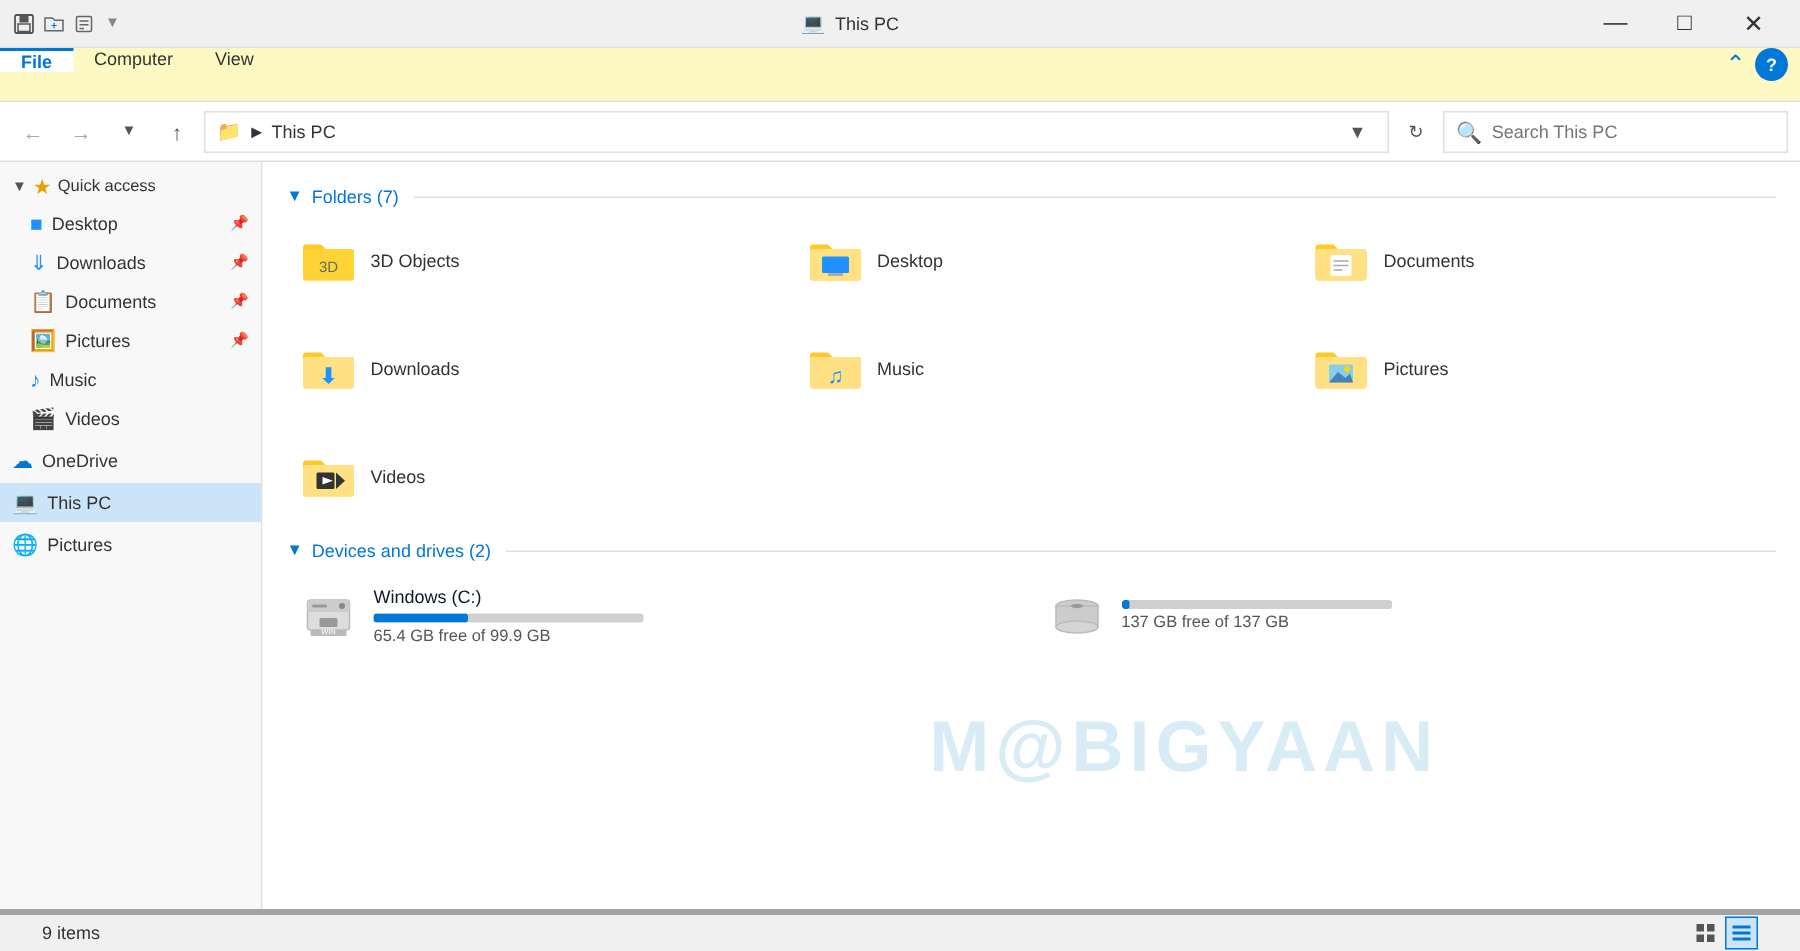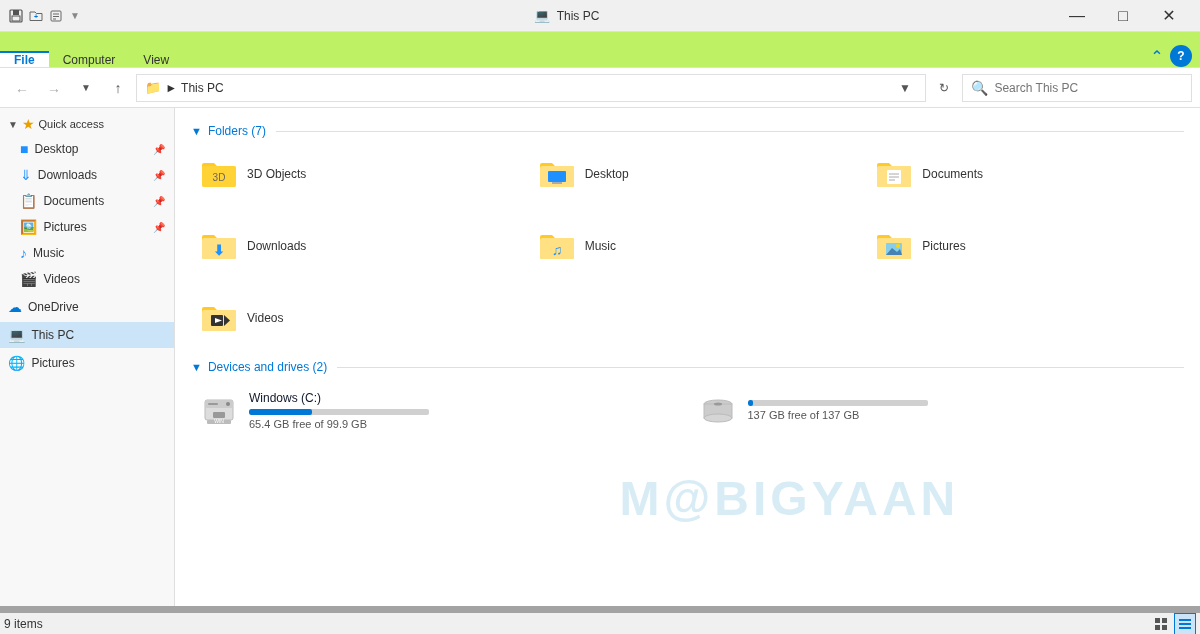--- a/index.html
+++ b/index.html
@@ -15,21 +15,21 @@
       border-bottom: 1px solid #dfdfdf;
     }
     .title-bar-icons { display: flex; align-items: center; gap: 4px; }
     .tb-icon { width: 16px; height: 16px; display: flex; align-items: center; justify-content: center; font-size: 14px; cursor: pointer; }
     .tb-icon svg { width: 14px; height: 14px; }
     .title-bar-title { flex: 1; text-align: center; font-size: 12px; color: #333; display: flex; align-items: center; justify-content: center; gap: 6px; }
     .title-bar-controls { display: flex; }
     .title-bar-btn { width: 46px; height: 32px; display: flex; align-items: center; justify-content: center; cursor: pointer; font-size: 16px; color: #333; }
 
     
-    .ribbon { height: 36px; background: #bef264; border-bottom: 1px solid #dfdfdf; display: flex; align-items: flex-end; }
+    .ribbon { height: 36px; background: #fef9c3; border-bottom: 1px solid #dfdfdf; display: flex; align-items: flex-start; }
     .ribbon-tab { padding: 0 14px; display: flex; align-items: center; font-size: 12px; cursor: pointer; color: #333; }
     .ribbon-tab.active { background: white; border-top: 2px solid #0078d7; color: #0078d7; font-weight: 600; margin-top: 0; }
 
     
     .address-bar {
       height: 40px;
       background: white;
       border-bottom: 1px solid #dfdfdf;
       display: flex;
       align-items: center;
@@ -77,21 +77,21 @@
     .drives-grid { display: grid; grid-template-columns: repeat(2, 1fr); gap: 4px; }
     .drive-item { display: flex; align-items: center; padding: 6px 8px; cursor: pointer; border-radius: 2px; gap: 10px; }
     .drive-icon-wrap { width: 40px; height: 40px; display: flex; align-items: center; justify-content: center; flex-shrink: 0; }
     .drive-info { flex: 1; }
     .drive-name { font-size: 12px; color: #0f172a; margin-bottom: 4px; }
     .drive-bar-bg { height: 6px; background: #d0d0d0; border-radius: 2px; overflow: hidden; width: 180px; }
     .drive-bar-fill { height: 100%; background: #0078d7; border-radius: 2px; }
     .drive-space { font-size: 11px; color: #555; margin-top: 3px; }
 
     
-    .status-bar { height: 28px; background: #f0f0f0; border-top: 7px solid #a3a3a3; display: flex; align-items: center; padding: 0 4px; font-size: 12px; color: #333; }
+    .status-bar { height: 28px; background: #f0f0f0; border-top: 4px solid #a3a3a3; display: flex; align-items: center; padding: 0 28px; font-size: 12px; color: #333; }
     .status-bar .view-icons { margin-left: auto; display: flex; gap: 2px; }
     .view-icon-btn { width: 22px; height: 22px; display: flex; align-items: center; justify-content: center; cursor: pointer; border: 1px solid transparent; }
     .view-icon-btn.active { border-color: #0078d7; background: #cce4f7; }
 
     
     .watermark { position: absolute; bottom: 80px; left: 50%; transform: translateX(-20%); color: rgba(100,180,220,0.25); font-size: 48px; font-weight: 900; letter-spacing: 4px; pointer-events: none; user-select: none; white-space: nowrap; }
 
     
     .folder-svg { width: 38px; height: 34px; }
     .drive-svg { width: 36px; height: 36px; }

